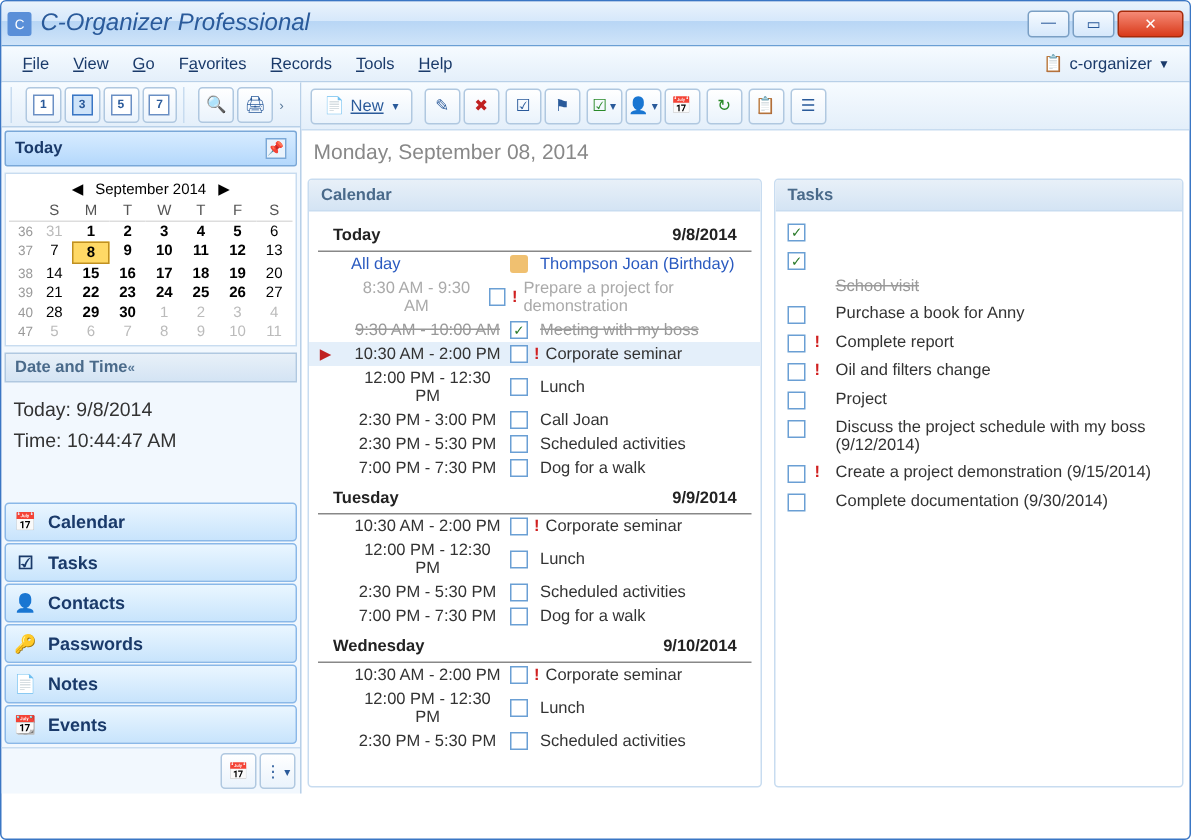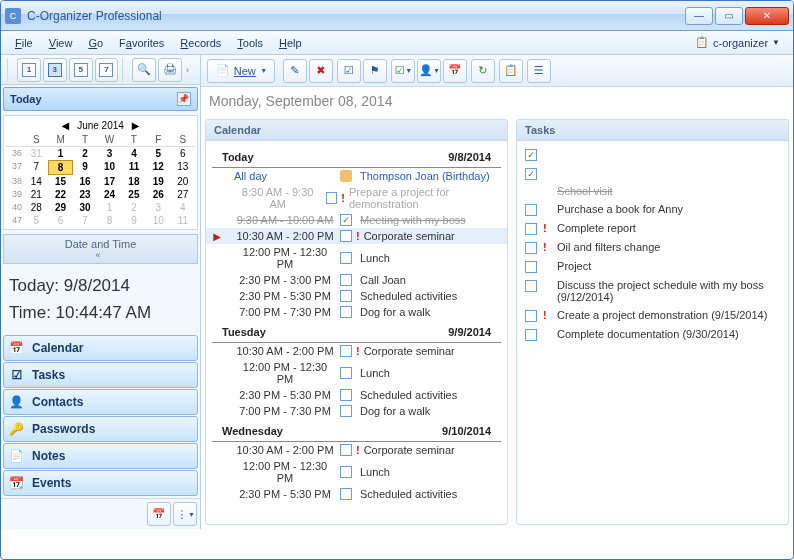--- a/index.html
+++ b/index.html
@@ -1,19 +1,19 @@
 <!DOCTYPE html>
 <html><head>
 <meta charset="utf-8">
 <style>
 * { box-sizing: border-box; margin: 0; padding: 0; }
 body { font-family: "Segoe UI", Tahoma, sans-serif; font-size: 11px; background: #fff; width: 794px; height: 560px; overflow: hidden; border: 1px solid #3a76c4; border-radius: 4px; }
 .titlebar { height: 30px; background: linear-gradient(to bottom, #eaf3fc 0%, #d6e8fb 45%, #b8d6f5 46%, #cfe4f9 100%); display: flex; align-items: center; padding: 0 4px; border-bottom: 1px solid #6a9fd4; }
 .titlebar .icon { width: 16px; height: 16px; background: #5a8fd8; border-radius: 2px; margin-right: 6px; display:flex; align-items:center; justify-content:center; color:#fff; font-size:9px; }
-.titlebar .title { color: #2a5a9a; font-size: 12px; flex: 1; }
+.titlebar .title { color: #2a5a9a; font-size: 16px; flex: 1; font-style: italic; }
 .winbtns { display: flex; gap: 2px; }
 .winbtn { width: 28px; height: 18px; border: 1px solid #7a9fc4; border-radius: 3px; background: linear-gradient(to bottom,#f5faff,#d6e8fb); display:flex; align-items:center; justify-content:center; font-size:10px; color:#2a5a9a; cursor:pointer; }
 .winbtn.close { background: linear-gradient(to bottom,#f58a76,#d93a1a); color:#fff; border-color:#a52a0a; width:44px; }
 .menubar { height: 24px; background: linear-gradient(to bottom,#f6fbff,#e4effa); border-bottom:1px solid #b8d0e8; display:flex; align-items:center; padding:0 6px; gap:0; }
 .menubar .mi { padding:3px 8px; color:#1a3a6a; cursor:pointer; }
 .menubar .mi u { text-decoration: underline; }
 .menubar .spacer { flex:1; }
 .menubar .profile { display:flex; align-items:center; gap:4px; color:#1a3a6a; padding:2px 6px; border:1px solid transparent; }
 .toolbar { height: 32px; background: linear-gradient(to bottom,#f6fbff,#e4effa); border-bottom:1px solid #b8d0e8; display:flex; align-items:center; padding:0 4px; gap:2px; }
 .toolbar .sep { width:6px; height:24px; border-left:1px solid #c8dcf0; margin:0 2px; }
@@ -30,22 +30,22 @@
 .monthnav { display:flex; align-items:center; justify-content:center; gap:4px; padding:2px 0; }
 .monthnav .nav { cursor:pointer; padding:0 4px; font-size:10px; }
 .monthnav .mname { font-weight:normal; color:#000; }
 .calgrid { display:grid; grid-template-columns: 18px repeat(7,1fr); }
 .calgrid .hd { text-align:center; padding:1px 0; color:#555; font-size:10px; border-bottom:1px solid #ddd; }
 .calgrid .wk { text-align:right; padding:1px 2px; color:#999; font-size:9px; }
 .calgrid .d { text-align:center; padding:1px 0; cursor:pointer; }
 .calgrid .d.bold { font-weight:bold; }
 .calgrid .d.today { background:#ffd966; border:1px solid #c09020; font-weight:bold; }
 .calgrid .d.dim { color:#bbb; }
-.sectionhdr { background:linear-gradient(to bottom,#e8f0f8,#d4e4f4); border:1px solid #b0c8e0; margin:2px; padding:3px 6px; font-weight:normal; color:#4a6a8a; display:flex; justify-content:flex-start; align-items:center;flex-direction:column; }
-.dtinfo { padding:6px 8px; color:#333; font-size:17px; line-height:1.6; }
+.sectionhdr { background:linear-gradient(to bottom,#e8f0f8,#d4e4f4); border:1px solid #b0c8e0; margin:2px; padding:3px 6px; font-weight:bold; color:#4a6a8a; display:flex; justify-content:flex-start; align-items:center; }
+.dtinfo { padding:6px 8px; color:#333; font-size:13px; line-height:1.6; }
 .navlist { margin:2px; display:flex; flex-direction:column; gap:1px; flex:1; justify-content:flex-end; }
 .navitem { background:linear-gradient(to bottom,#eaf6ff,#c8e4fc); border:1px solid #8ab8e8; border-radius:3px; padding:5px 6px; display:flex; align-items:center; gap:8px; cursor:pointer; font-size:12px; color:#1a3a6a; font-weight:bold; }
 .navitem .ni-icon { width:14px; height:14px; display:flex; align-items:center; justify-content:center; }
 .bottombtns { display:flex; justify-content:flex-end; gap:2px; padding:3px; border-top:1px solid #c8dcf0; }
 .rightpane { flex:1; display:flex; flex-direction:column; }
 .righttoolbar { height:32px; background:linear-gradient(to bottom,#f6fbff,#e4effa); border-bottom:1px solid #c8dcf0; display:flex; align-items:center; padding:0 4px; gap:2px; }
 .datehdr { padding:6px 8px; font-size:14px; color:#888; font-weight:normal; }
 .twocol { display:flex; flex:1; overflow:hidden; }
 .colpane { flex:1; margin:4px; border:1px solid #c8dcf0; border-radius:3px; background:#fff; display:flex; flex-direction:column; overflow:hidden; }
 .colpane.left { flex:1; }
@@ -129,21 +129,21 @@
       <div style="flex:1"></div>
       <div class="chev">›</div>
     </div>
     <div class="leftheader">
       <span>Today</span>
       <span class="pinbtn">📌</span>
     </div>
     <div class="monthcal">
       <div class="monthnav">
         <span class="nav">◀</span>
-        <span class="mname">June 2014</span>
+        <span class="mname">September 2014</span>
         <span class="nav">▶</span>
       </div>
       <div class="calgrid" id="calgrid">
           <div class="hd"></div>
           <div class="hd">S</div>
           <div class="hd">M</div>
           <div class="hd">T</div>
           <div class="hd">W</div>
           <div class="hd">T</div>
           <div class="hd">F</div>

